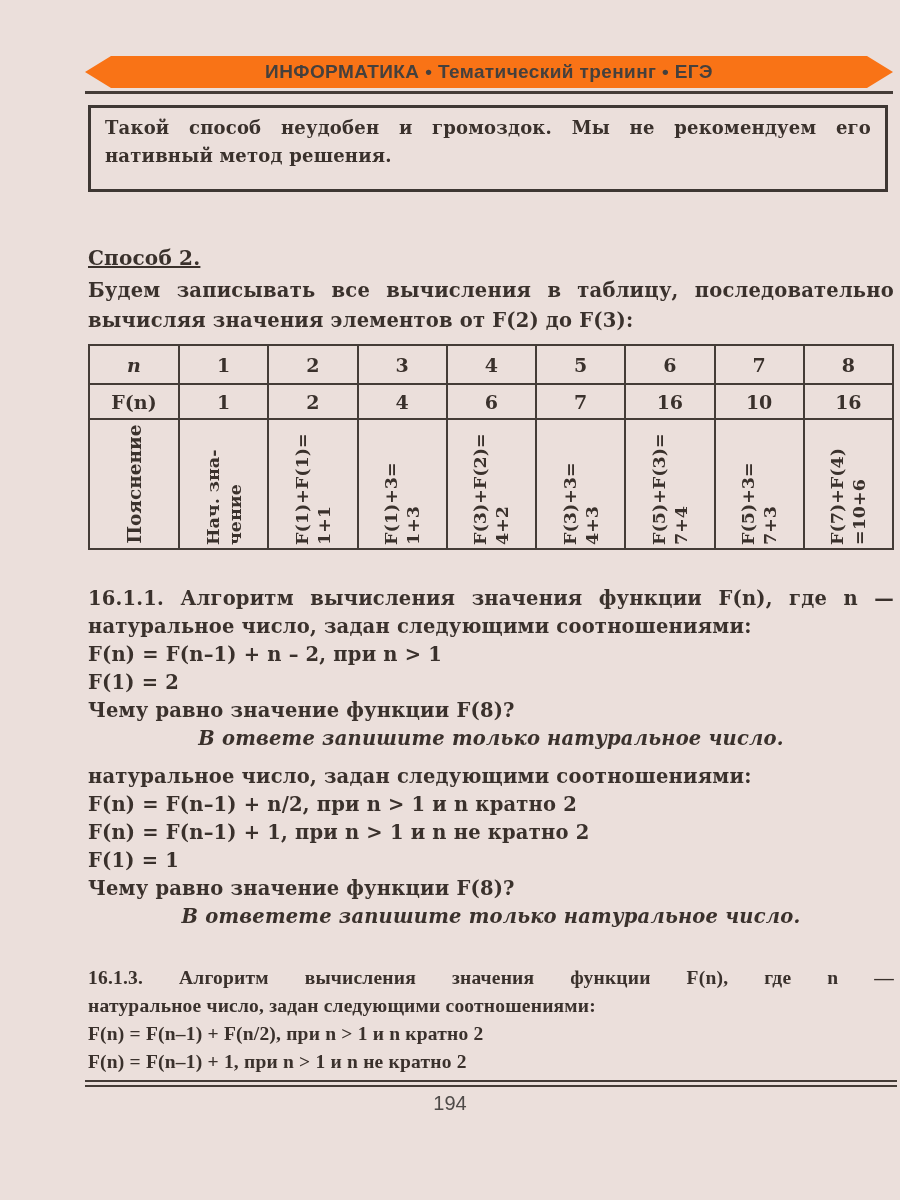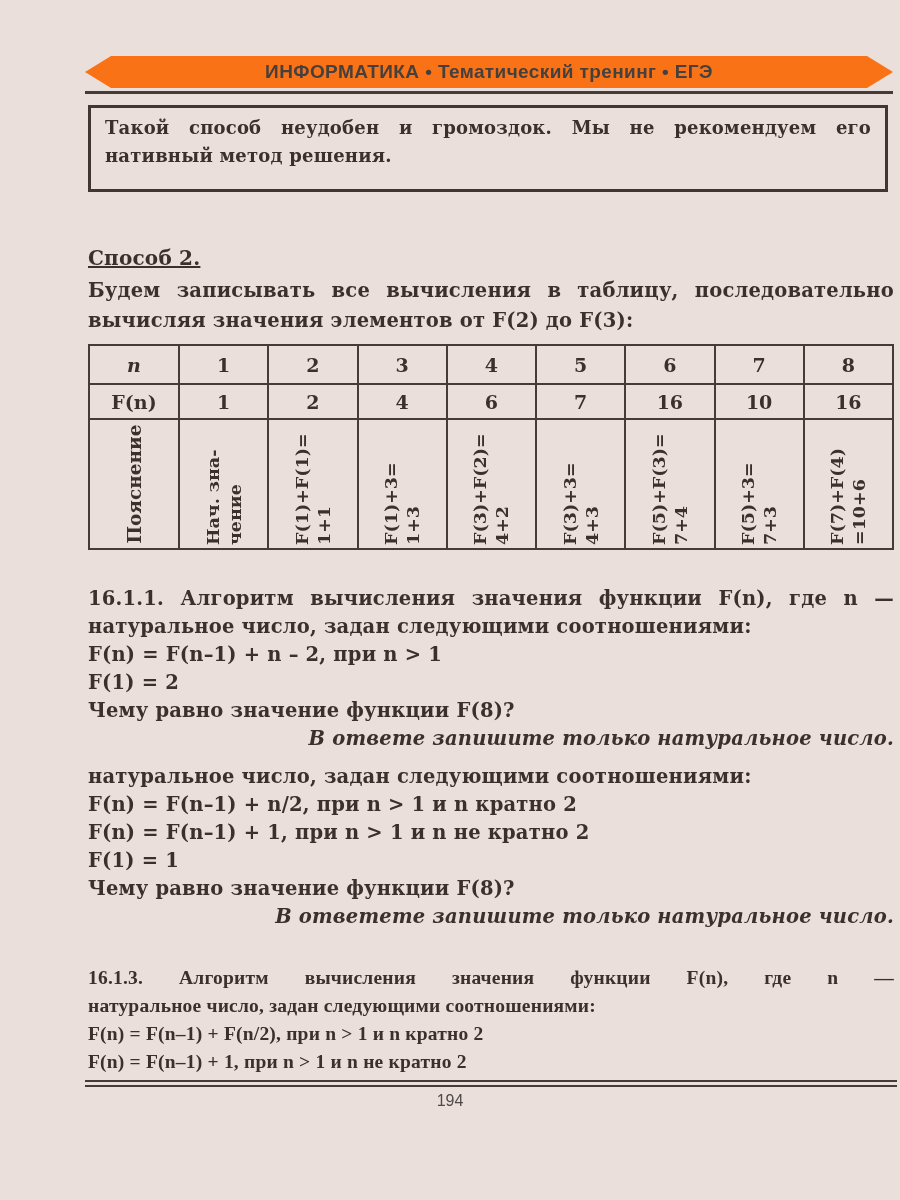--- a/index.html
+++ b/index.html
@@ -71,30 +71,30 @@
     transform:translate(-50%,-50%) rotate(-90deg);
     font-weight:bold;font-size:18.5px;text-align:center;white-space:nowrap;
   }
 
   
   .problem{
     width:806px;left:88px;
     font-weight:bold;font-size:19.5px;line-height:28px;letter-spacing:.2px;
   }
   .p1{top:585px;} .p2{top:763px;} .p3{top:964px;font-family:Liberation Serif, serif;}
-  .iline{font-style:italic;text-align:right;}
+  .iline{font-style:italic;text-align:center;}
 
   .rule2{
     left:85px;top:1080px;width:812px;height:3px;
     border-top:2px solid #453c37;border-bottom:2px solid #453c37;
   }
   .pagenum{
     left:0;top:1092px;width:900px;text-align:center;
     font-family:"Liberation Sans","DejaVu Sans",sans-serif;
-    font-size:16px;color:#4e4a48;
+    font-size:20px;color:#4e4a48;
   }
 </style>
 </head>
 <body>
 
 <div class="abs banner">
   <span>ИНФОРМАТИКА • Тематический тренинг • ЕГЭ</span>
 </div>
 <div class="abs rule1"></div>
 

